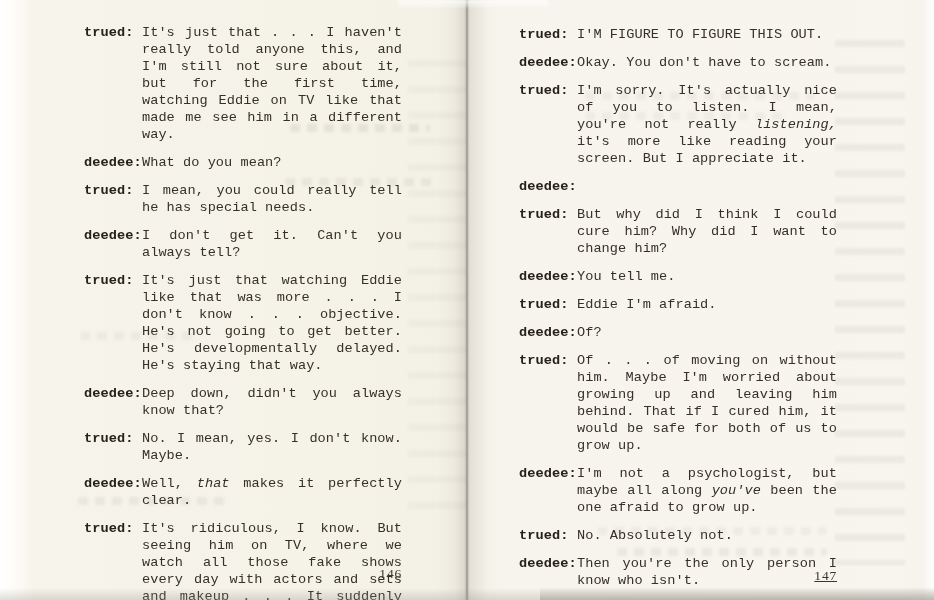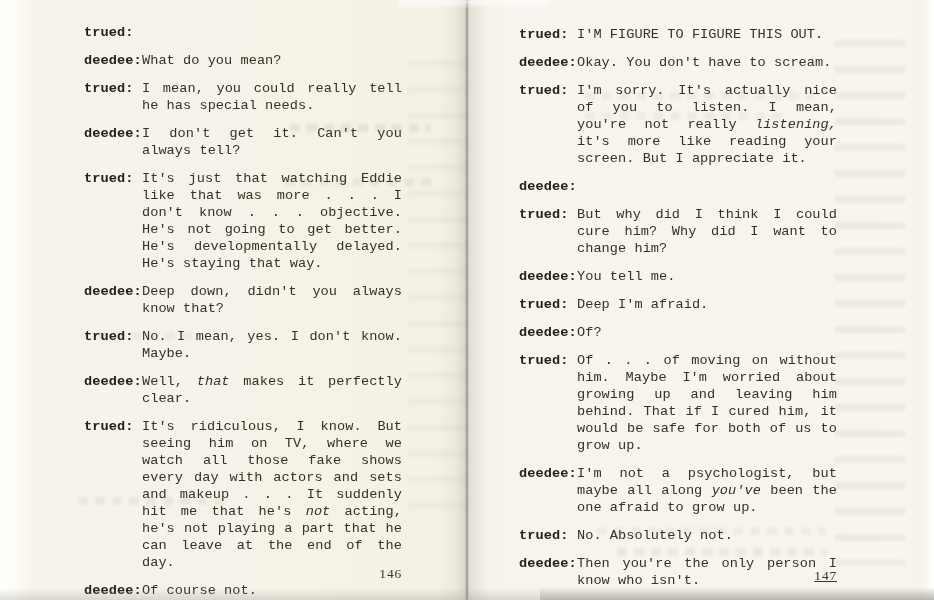--- a/index.html
+++ b/index.html
@@ -102,20 +102,21 @@
   <div class="ghost" style="left:290px; top:124px; width:140px;"></div>
   <div class="ghost" style="left:285px; top:178px; width:150px; opacity:.8;"></div>
   <div class="ghost" style="left:80px;  top:332px; width:120px; opacity:.6;"></div>
   <div class="ghost" style="left:78px;  top:497px; width:150px; opacity:.8;"></div>
   <div class="ghost-col" style="left:408px; top:60px; height:450px; opacity:.55;"></div>
 
   <div class="content">
     <div class="dialogue">
         <div class="entry">
           <span class="speaker">trued:</span>
+          <div class="speech">It's just that . . . I haven't really told anyone this, and I'm still not sure about it, but for the first time, watching Eddie on TV like that made me see him in a different way.</div>
         </div>
         <div class="entry">
           <span class="speaker">deedee:</span>
           <div class="speech">What do you mean?</div>
         </div>
         <div class="entry">
           <span class="speaker">trued:</span>
           <div class="speech">I mean, you could really tell he has special needs.</div>
         </div>
         <div class="entry">
@@ -178,21 +179,21 @@
         <div class="entry">
           <span class="speaker">trued:</span>
           <div class="speech">But why did I think I could cure him? Why did I want to change him?</div>
         </div>
         <div class="entry">
           <span class="speaker">deedee:</span>
           <div class="speech">You tell me.</div>
         </div>
         <div class="entry">
           <span class="speaker">trued:</span>
-          <div class="speech">Deep I'm afraid.</div>
+          <div class="speech">Eddie I'm afraid.</div>
         </div>
         <div class="entry">
           <span class="speaker">deedee:</span>
           <div class="speech">Of?</div>
         </div>
         <div class="entry">
           <span class="speaker">trued:</span>
           <div class="speech">Of . . . of moving on without him. Maybe I'm worried about growing up and leaving him behind. That if I cured him, it would be safe for both of us to grow up.</div>
         </div>
         <div class="entry">

